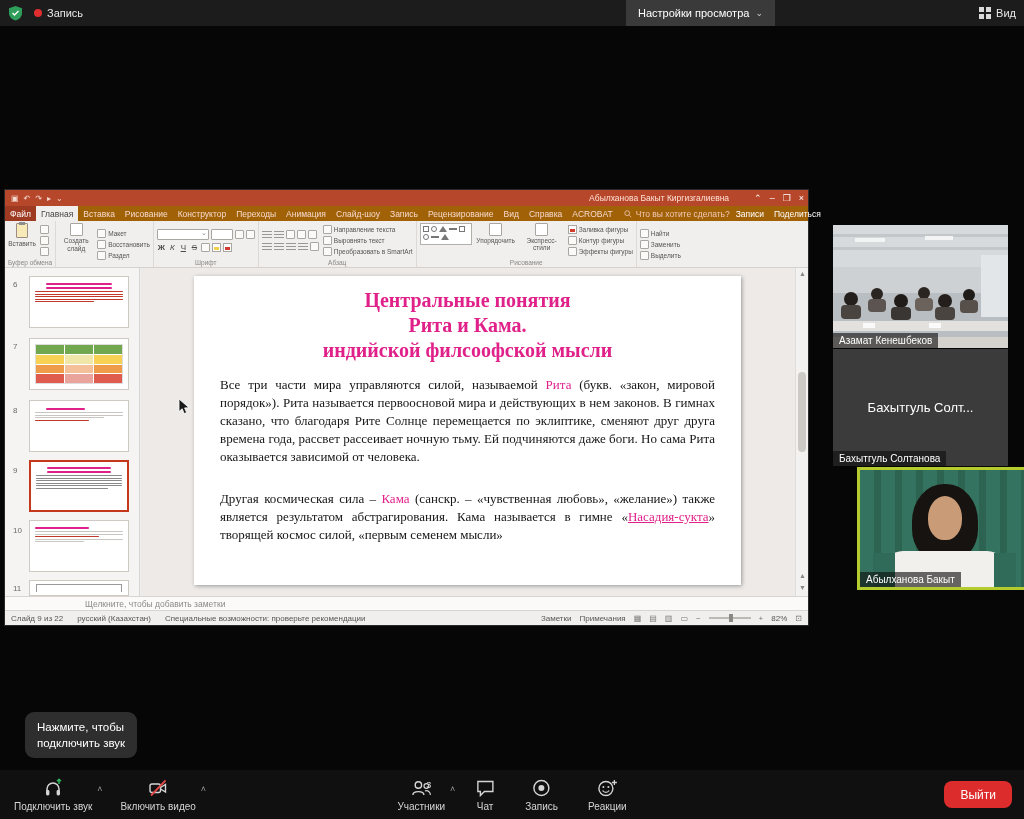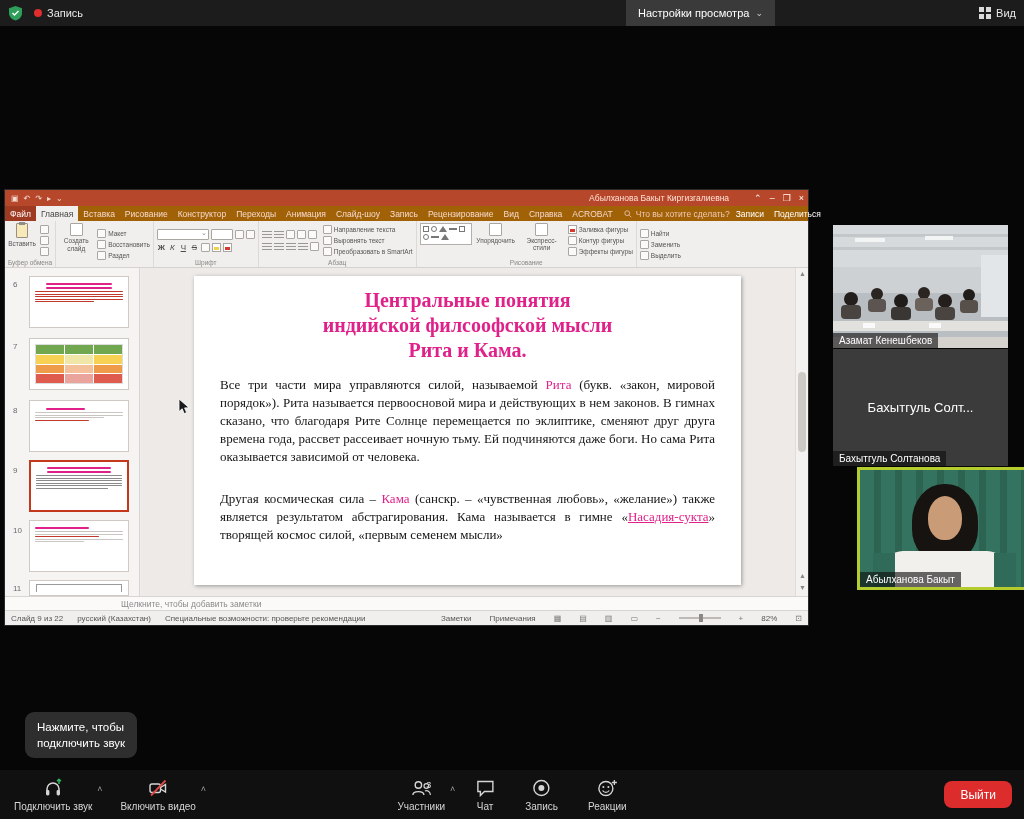--- a/index.html
+++ b/index.html
@@ -74,23 +74,23 @@
   .slide{position:absolute;left:53px;top:8px;width:547px;height:309px;background:#fff;box-shadow:1px 1px 4px rgba(0,0,0,.35);font-family:"Liberation Serif",serif;}
   .slide-title{margin-top:12px;text-align:center;font-weight:bold;font-size:20px;line-height:25px;color:#e0218a;}
   .slide-body{margin:13px 26px 0;font-size:13px;line-height:18px;text-align:justify;color:#151515;}
   .slide-body.p2{margin-top:24px;}
   .accent{color:#e0218a;}
   .slink{color:#e0218a;text-decoration:underline;}
   .vscroll{position:absolute;right:0;top:0;width:13px;height:328px;background:#f4f2f0;border-left:1px solid #e0dcd9;}
   .vthumb{position:absolute;left:2px;right:2px;top:104px;height:80px;background:#cdc9c5;border-radius:4px;}
   .vs-btn{position:absolute;left:0;width:13px;height:12px;color:#8a8784;font-size:7px;text-align:center;line-height:12px;}
 
-  .notes{position:absolute;left:0;right:0;bottom:15px;height:14px;background:#fbfaf9;border-top:1px solid #d8d4d1;font-size:8.5px;color:#8a8a8a;display:flex;align-items:center;padding-left:116px;}
+  .notes{position:absolute;left:0;right:0;bottom:15px;height:14px;background:#fbfaf9;border-top:1px solid #d8d4d1;font-size:8.5px;color:#8a8a8a;display:flex;align-items:center;padding-left:80px;}
   .statusbar{position:absolute;left:0;right:0;bottom:0;height:15px;background:#f1efed;border-top:1px solid #d8d4d1;font-size:8px;color:#555;display:flex;align-items:center;gap:14px;padding:0 6px;}
-  .sb-right{margin-left:auto;display:flex;align-items:center;gap:18px;text-align:right;}
+  .sb-right{margin-left:auto;display:flex;align-items:center;gap:8px;text-align:right;}
   .sb-ic{font-size:8px;color:#777;}
   .zslider{width:42px;height:2px;background:#bdb9b5;position:relative;}
   .zslider .knob{position:absolute;left:20px;top:-3px;width:4px;height:8px;background:#8b8784;}
 
   
   .video{position:absolute;left:833px;width:175px;background:#000;overflow:hidden;}
   .vlabel{position:absolute;left:0;bottom:0;background:rgba(15,15,15,.62);color:#fff;font-size:10px;padding:2px 6px;white-space:nowrap;max-width:100%;overflow:hidden;}
   .vcenter{position:absolute;inset:0;display:flex;align-items:center;justify-content:center;color:#fff;font-size:13px;}
   #v3{border:3px solid #b5cc2e;background:repeating-linear-gradient(90deg,#34735f 0 14px,#2c6351 14px 21px);margin-left:24px;}
   .p-hair{position:absolute;left:50%;transform:translateX(-50%);top:14px;width:66px;height:78px;background:#171310;border-radius:48% 48% 42% 42%;}
@@ -406,22 +406,22 @@
       <span class="tnum" style="top:316px">11</span>
       <div class="thumb" style="top:312px;height:16px">
         <div style="position:absolute;inset:3px 6px;border:1px solid #9a9a9a;border-bottom:none;"></div>
       </div>
     </div>
 
     <div class="canvas">
       <div class="slide">
         <div class="slide-title">
           <div>Центральные понятия</div>
+          <div>Рита и Кама.</div>
           <div>индийской филсоофской мысли</div>
-          <div>Рита и Кама.</div>
         </div>
         <p class="slide-body"><span>Все три части мира управляются силой, называемой </span><span class="accent">Рита</span><span> (букв. «закон, мировой порядок»). Рита называется первоосновой мира и действующих в нем законов. В гимнах сказано, что благодаря Рите Солнце перемещается по эклиптике, сменяют друг друга времена года, рассвет рассеивает ночную тьму. Ей подчиняются даже боги. Но сама Рита оказывается зависимой от человека.</span></p>
         <p class="slide-body p2"><span>Другая космическая сила – </span><span class="accent">Кама</span><span> (санскр. – «чувственная любовь», «желание») также является результатом абстрагирования. Кама называется в гимне «</span><span class="slink">Насадия-сукта</span><span>» творящей космос силой, «первым семенем мысли»</span></p>
       </div>
       <div class="vscroll">
         <div class="vs-btn" style="top:0">▲</div>
         <div class="vthumb"></div>
         <div class="vs-btn" style="bottom:14px">▲</div>
         <div class="vs-btn" style="bottom:2px">▼</div>
       </div>

